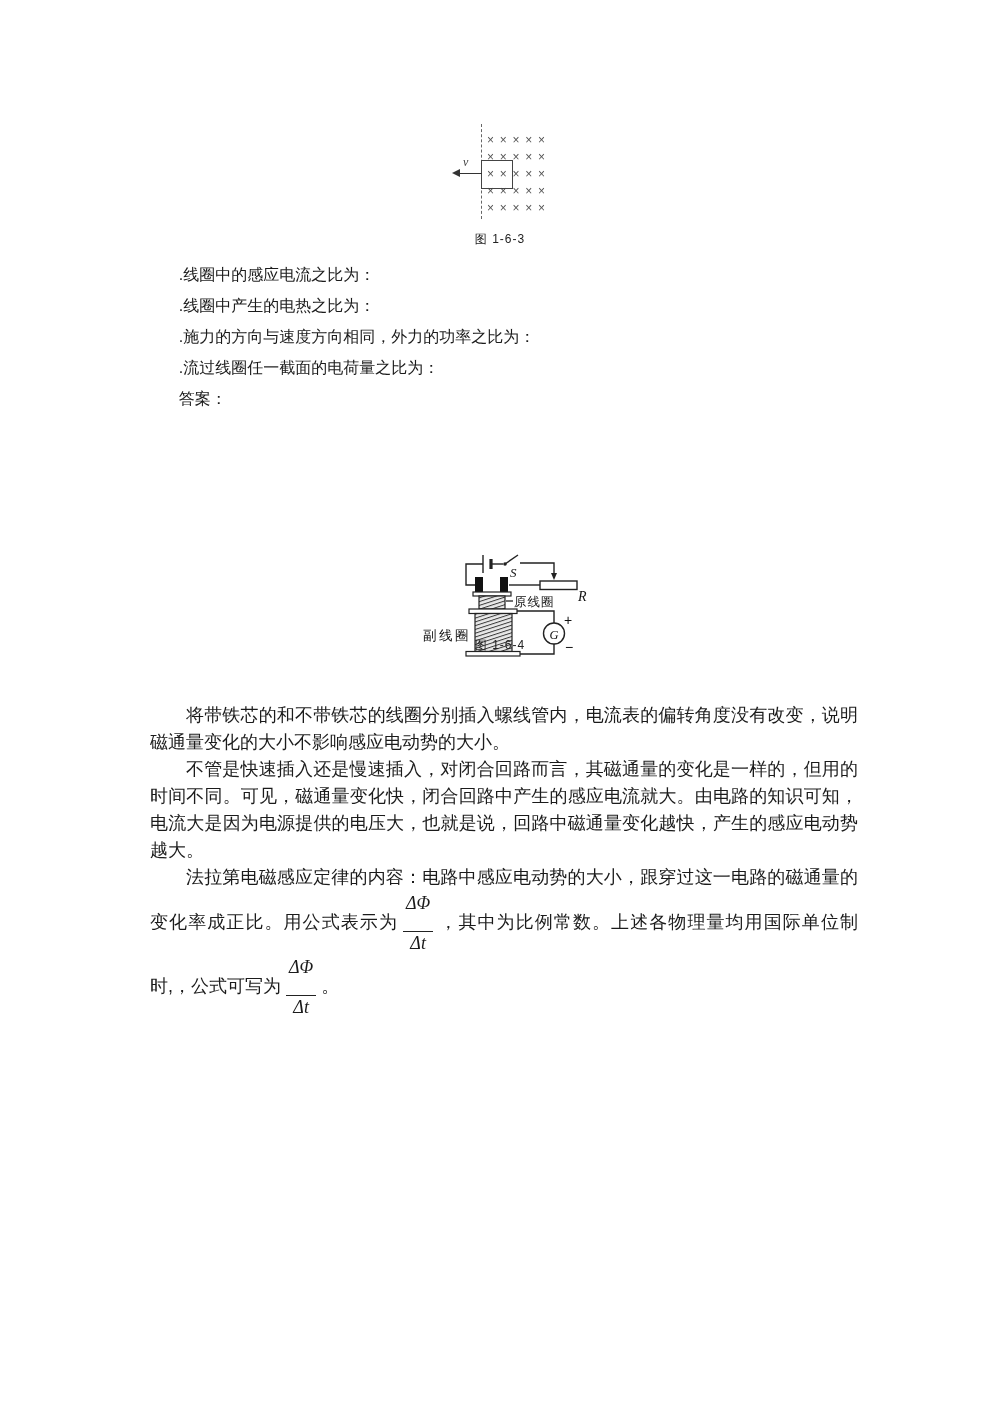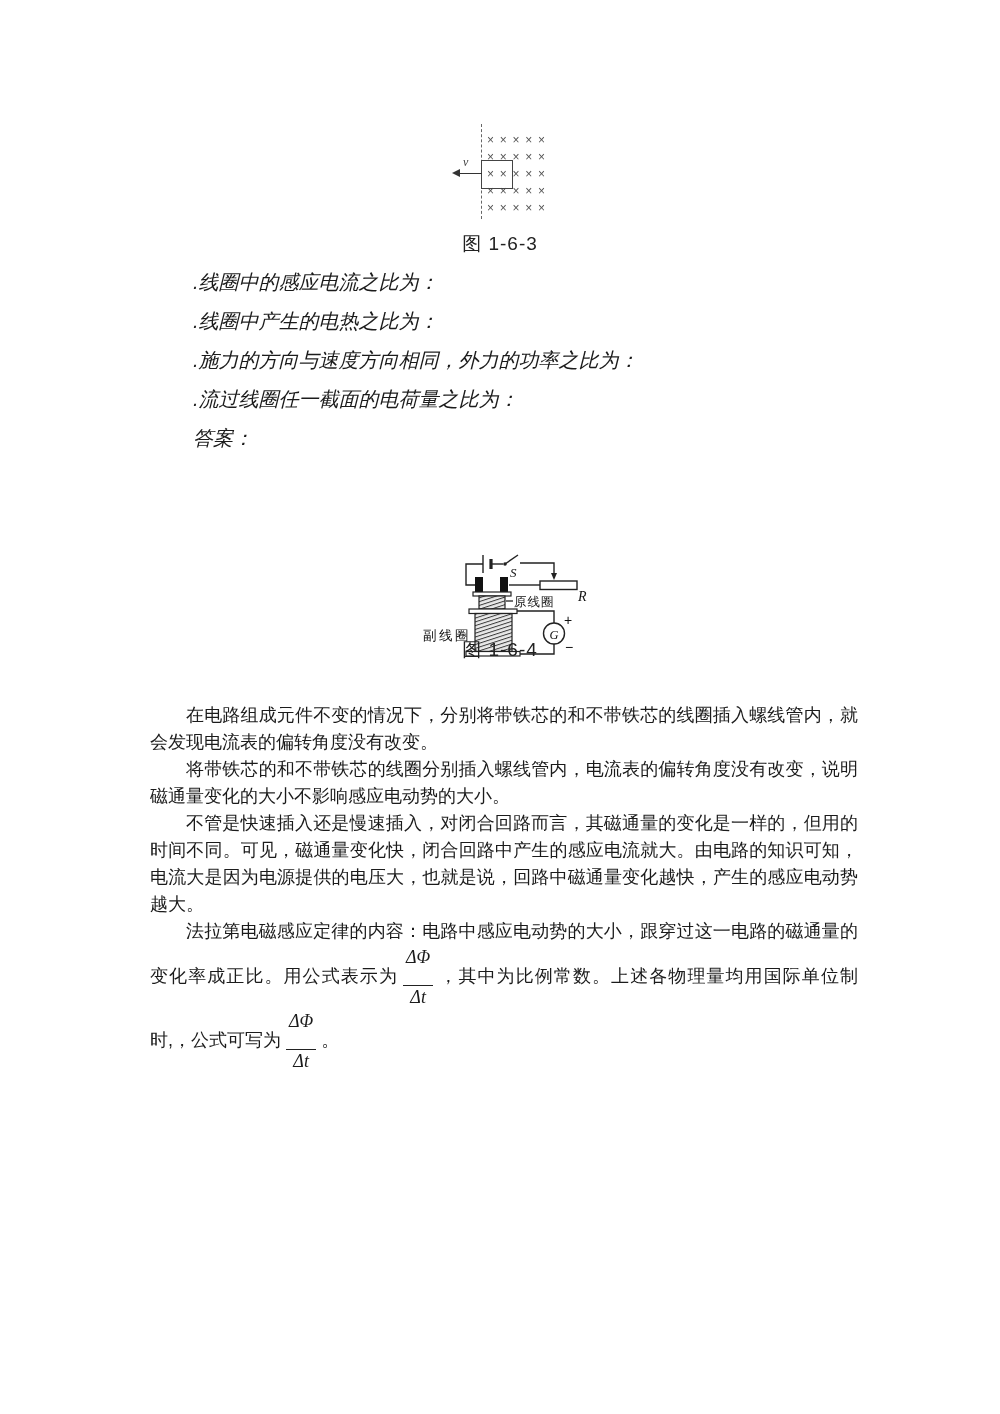--- a/index.html
+++ b/index.html
@@ -11,24 +11,24 @@
     color:#1b1b1b;
     overflow:hidden;
   }
   .textcol { position:absolute; left:150px; width:708px; }
   .para {
     font-size:18px; line-height:27px;
     text-align:justify;
     text-indent:2em;
     margin:0;
   }
-  .qline { font-size:20px; line-height:27px; text-indent:1.55em; margin:12px;font-style:italic; }
+  .qline { font-size:16px; line-height:27px; text-indent:1.55em; margin:4px; }
   .caption {
     position:absolute; left:0; width:1000px;
-    text-align:center; font-size:19px; color:#222;
+    text-align:center; font-size:12px; color:#222;
     letter-spacing:1px;
   }
   
   .fig163 { position:absolute; left:452px; top:124px; width:110px; height:96px; }
   .fig163 .dashline {
     position:absolute; left:29px; top:0; height:95px; width:0;
     border-left:1.6px dashed #666;
   }
   .fig163 .xrow {
     position:absolute; left:35px;
@@ -144,21 +144,20 @@
 
       <circle cx="141" cy="87.5" r="10.5" fill="#fff" stroke="#222" stroke-width="1.4"></circle>
       <text x="141" y="92.5" font-size="12.5" font-style="italic" font-family="Liberation Serif, serif" fill="#111" text-anchor="middle">G</text>
       <text x="151" y="79" font-size="14" fill="#111">+</text>
       <text x="152" y="106" font-size="14" fill="#111">−</text>
     </svg>
   </div>
   <div class="caption" style="top:637px">图 1-6-4</div>
 
   <div class="textcol" style="top:702px">
-    <p class="para">在电路组成元件不变的情况下，分别将带铁芯的和不带铁芯的线圈插入螺线管内，就会发现电流表的偏转角度没有改变。</p>
     <p class="para">将带铁芯的和不带铁芯的线圈分别插入螺线管内，电流表的偏转角度没有改变，说明磁通量变化的大小不影响感应电动势的大小。</p>
     <p class="para">不管是快速插入还是慢速插入，对闭合回路而言，其磁通量的变化是一样的，但用的时间不同。可见，磁通量变化快，闭合回路中产生的感应电流就大。由电路的知识可知，电流大是因为电源提供的电压大，也就是说，回路中磁通量变化越快，产生的感应电动势越大。</p>
     <p class="para">
       <span>法拉第电磁感应定律的内容：电路中感应电动势的大小，跟穿过这一电路的磁通量的变化率成正比。用公式表示为</span><span class="frac"><span class="num">ΔΦ</span><span class="den">Δt</span></span><span>，其中为比例常数。上述各物理量均用国际单位制时,，公式可写为</span><span class="frac"><span class="num">ΔΦ</span><span class="den">Δt</span></span><span>。</span>
     </p>
   </div>
 
 </div>
 
 </body></html>

